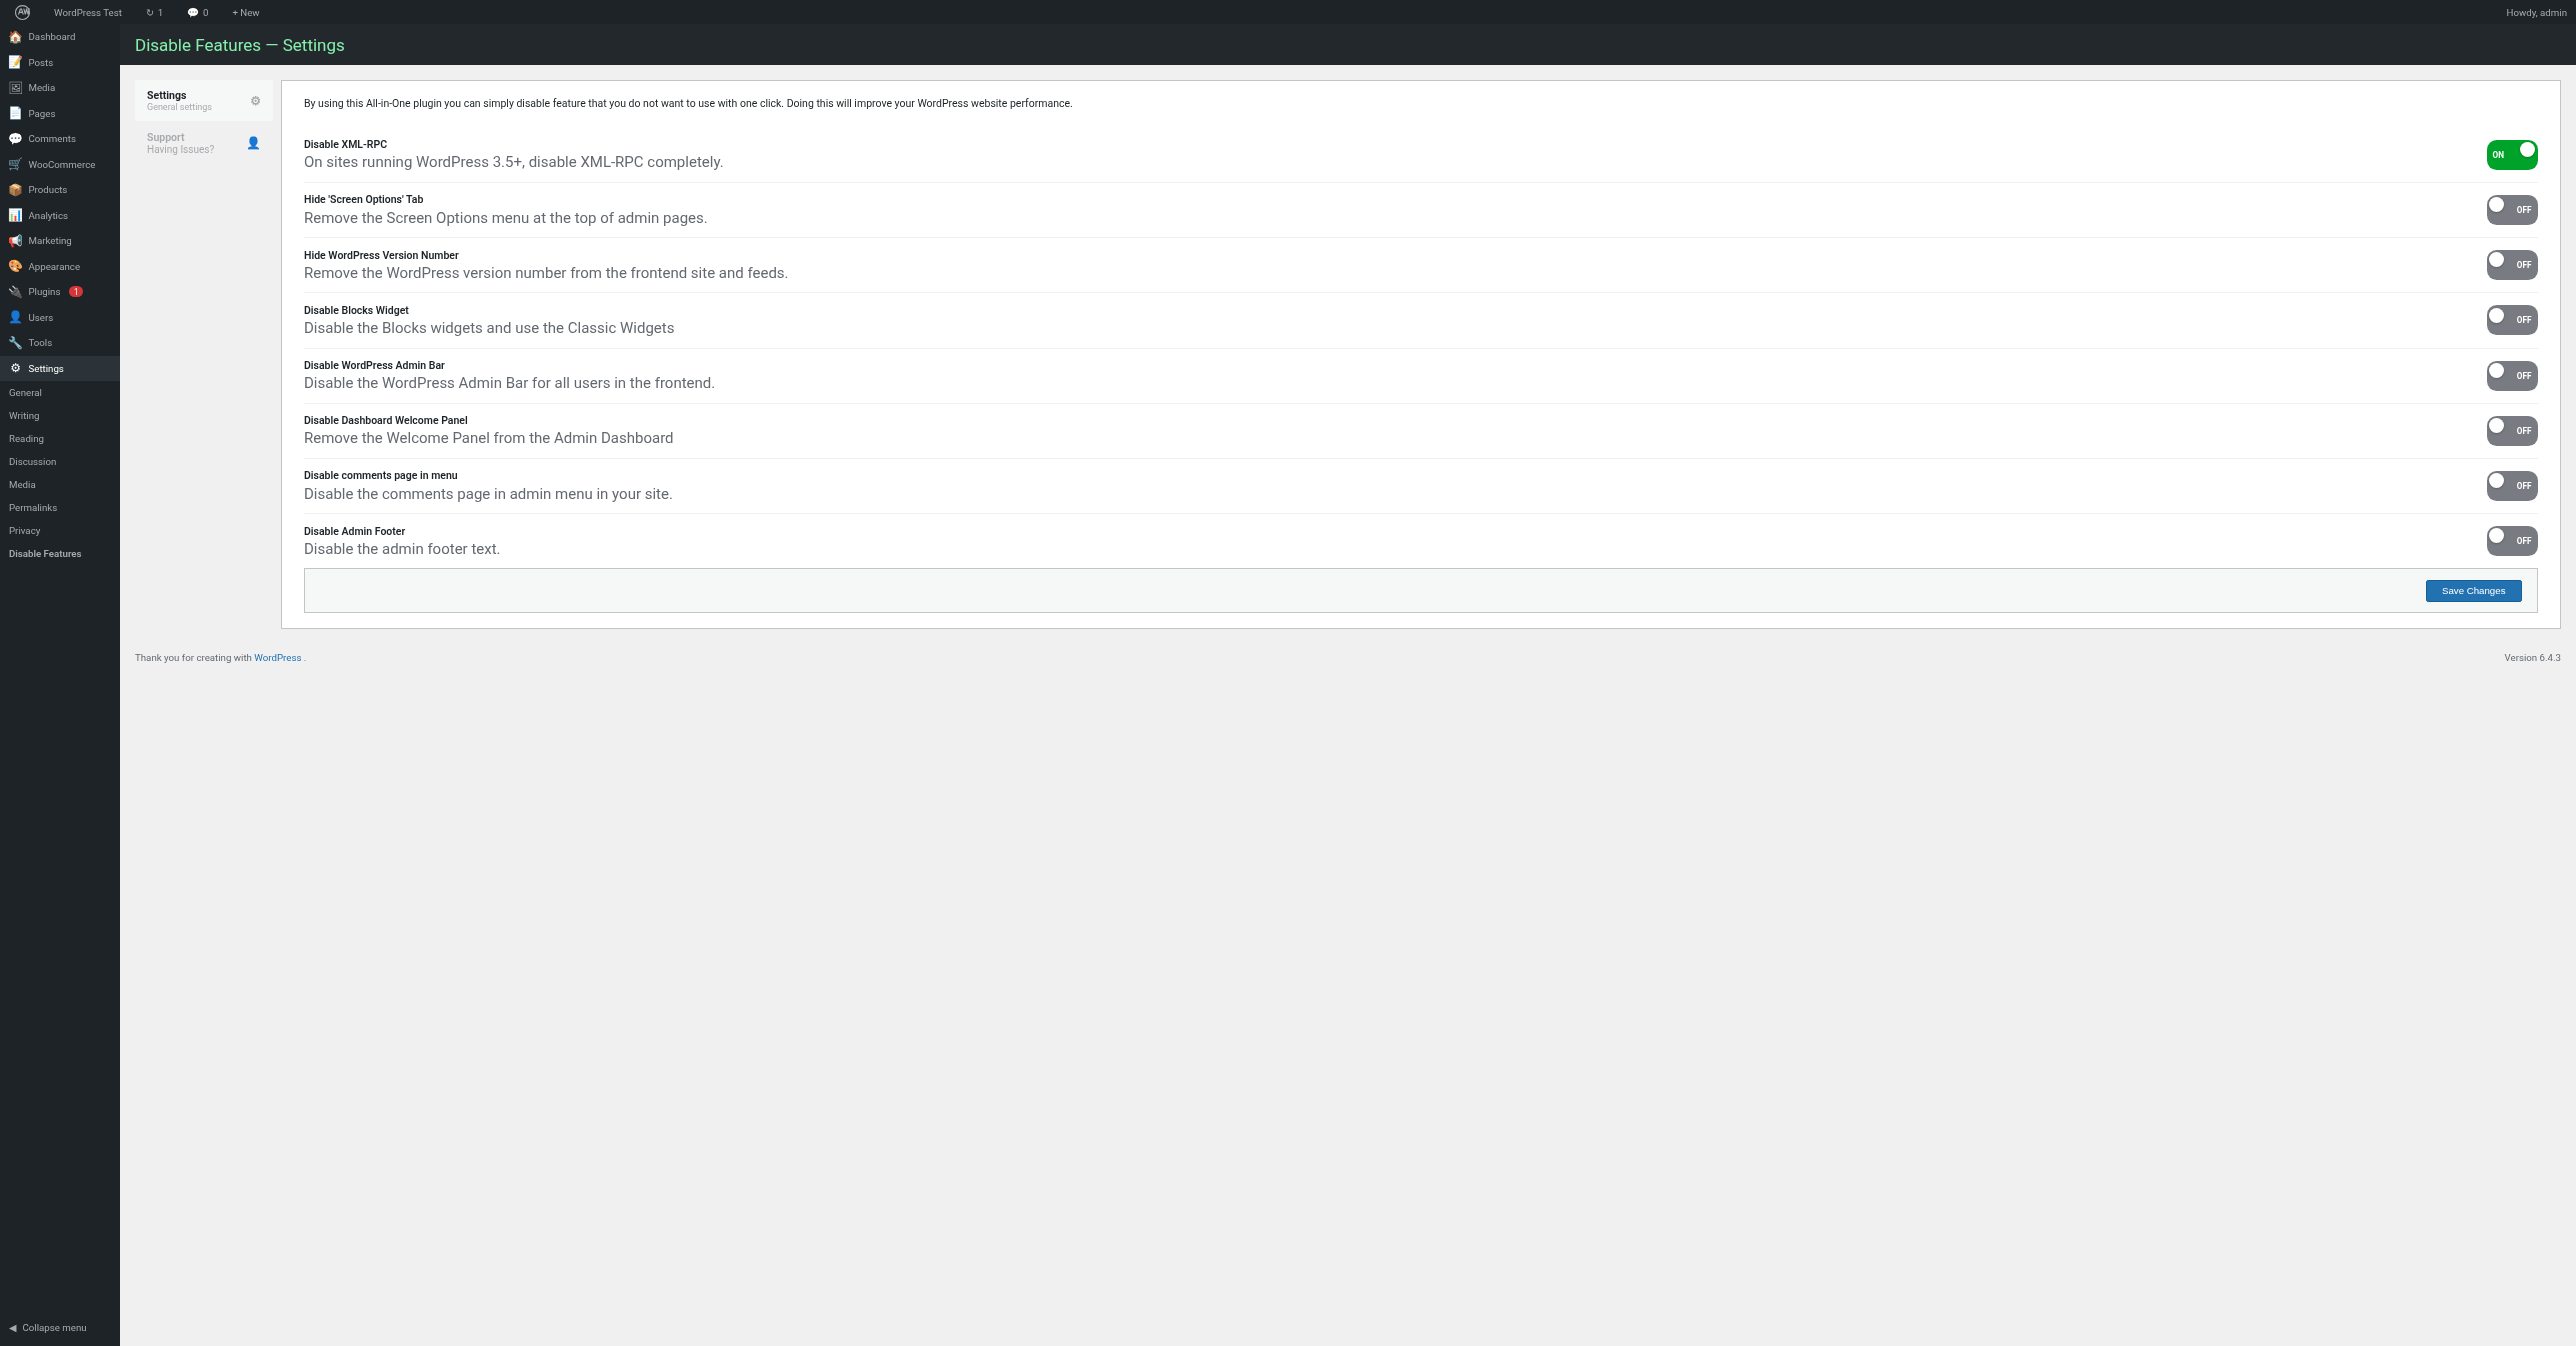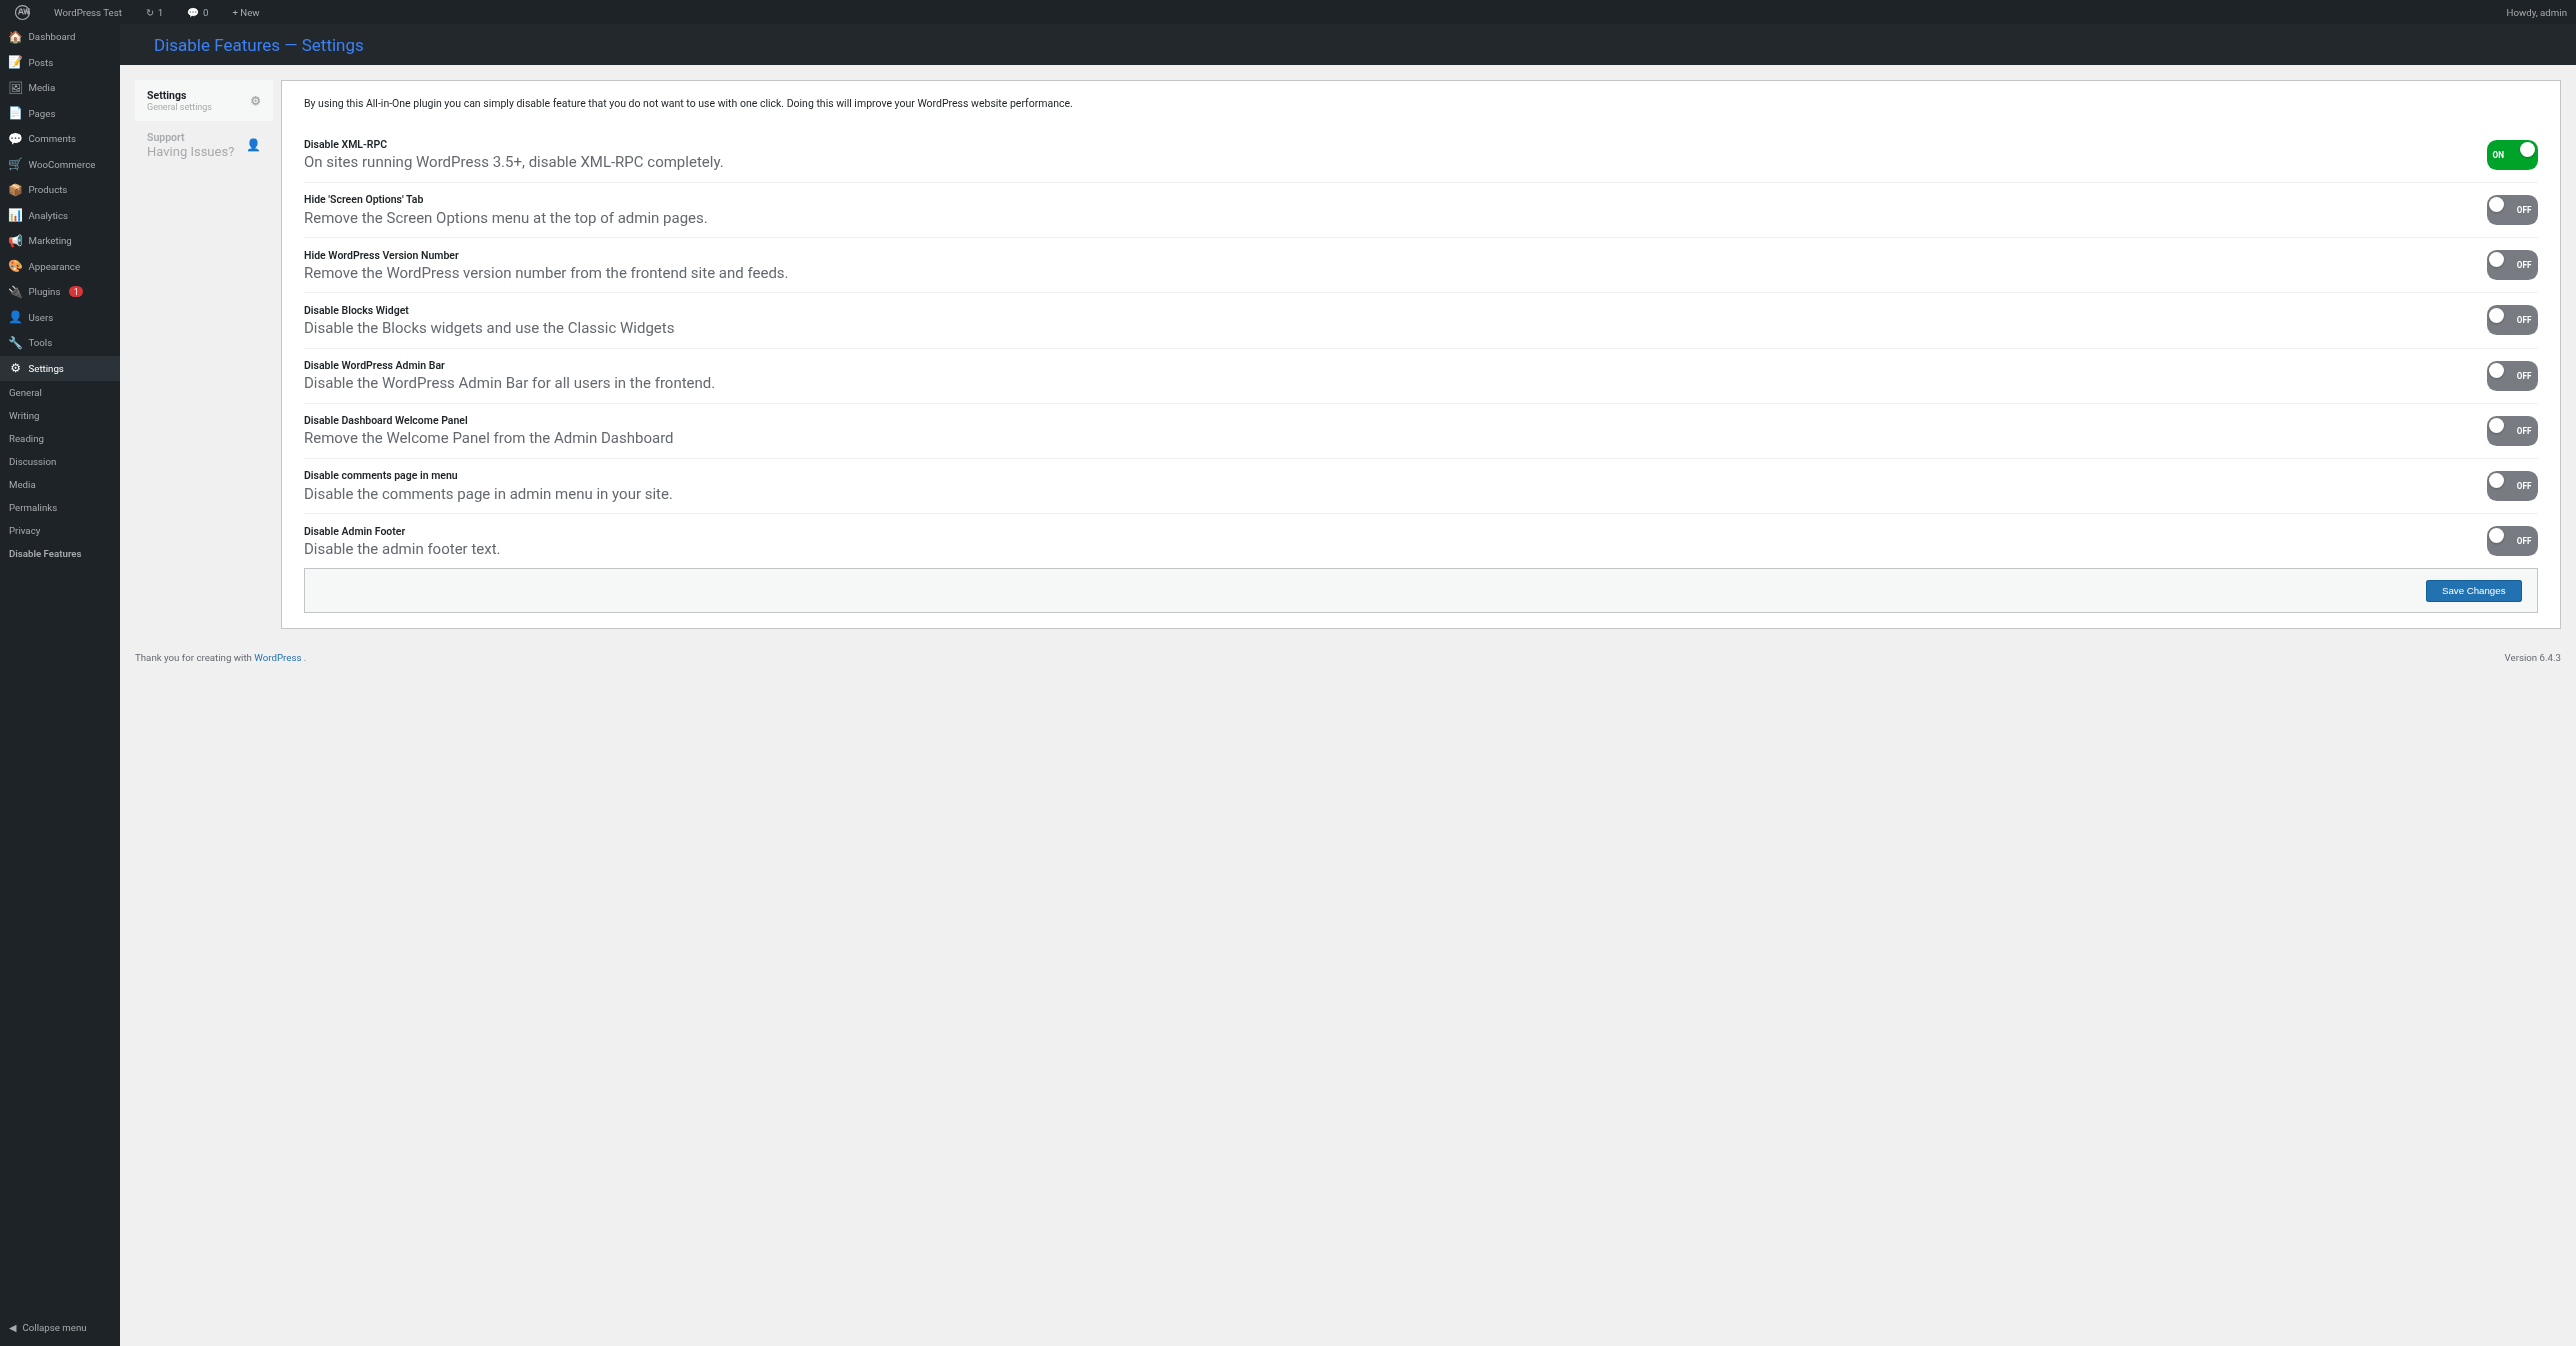--- a/index.html
+++ b/index.html
@@ -89,24 +89,23 @@
       padding: 0;
       min-width: 0;
     }
 
     
     .wp-heading-inline-wrapper {
       background: #23282d;
       padding: 10.5px 15px;
     }
     .wp-heading-inline-wrapper h1 {
-      color: #3b82f6;
+      color: #86efac;
       font-size: 17px;
       font-weight: 400;
-      margin-left: 19px;
     }
     .plugin-submenu-item {
       display: flex;
       align-items: center;
       justify-content: space-between;
       padding: 9px 12px;
       border-bottom: 0.7px solid #f0f0f1;
       cursor: pointer;
       font-size: 10.5px;
       font-weight: 600;
@@ -393,21 +392,21 @@
           <div class="plugin-submenu-item active">
             <span>
               <div style="font-weight:700;font-size:10.5px;">Settings</div>
               <div style="font-size:9px;color:#a7aaad;font-weight:400;">General settings</div>
             </span>
             <span class="gear-icon">⚙</span>
           </div>
           <div class="plugin-submenu-item support">
             <span>
               <div style="font-weight:600;font-size:10.5px;">Support</div>
-              <div style="font-size:13px;color:#a7aaad;">Having Issues?</div>
+              <div style="font-size:10px;color:#a7aaad;">Having Issues?</div>
             </span>
             <span style="font-size:12px;color:#a7aaad;">👤</span>
           </div>
         </div>
 
         <div class="plugin-content">
           <p class="intro-text">By using this All-in-One plugin you can simply disable feature that you do not want to use with one click. Doing this will improve your WordPress website performance.</p>
 
           <div id="toggle-rows">
           <div class="toggle-row">

